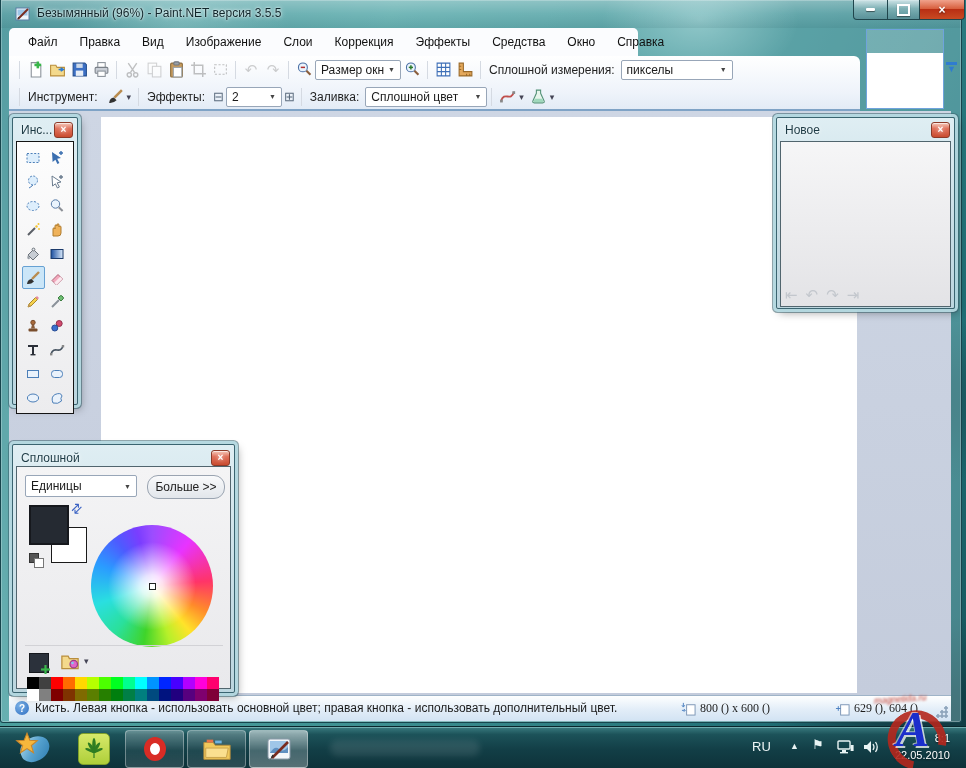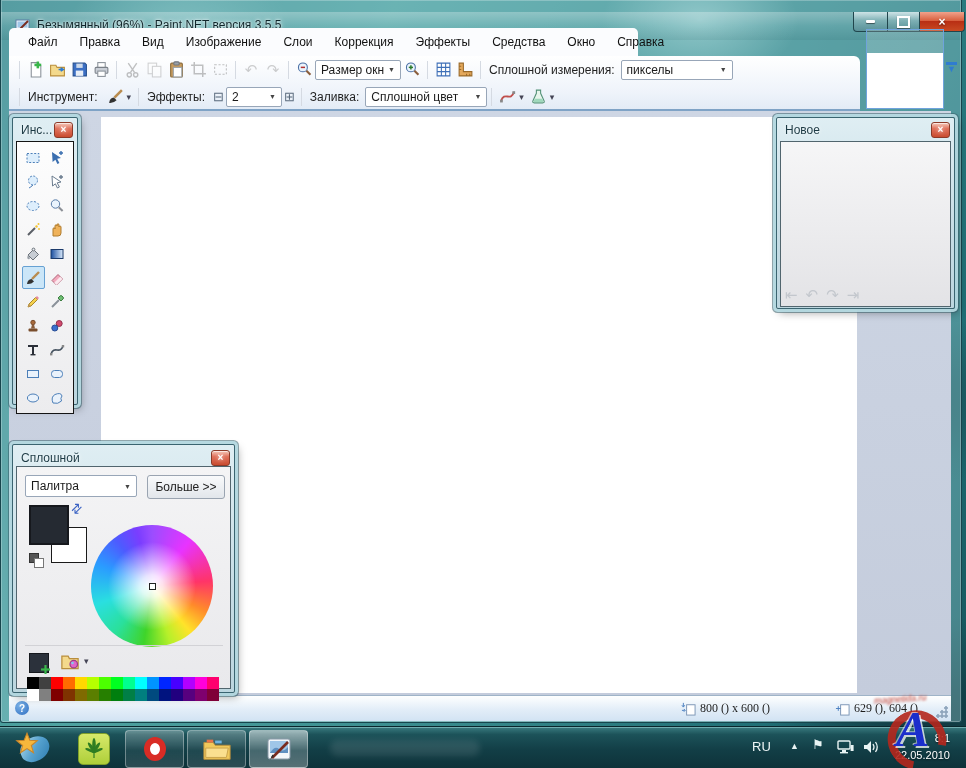--- a/index.html
+++ b/index.html
@@ -10,21 +10,21 @@
       radial-gradient(160px 100px at 180px 30px, rgba(190,235,232,.4), rgba(0,0,0,0) 70%),
       radial-gradient(200px 120px at 900px 400px, rgba(22,70,78,.8), rgba(0,0,0,0) 75%),
       radial-gradient(220px 140px at 930px 720px, rgba(16,52,60,.9), rgba(0,0,0,0) 75%),
       linear-gradient(115deg,#2f7f84 0%,#4fa3a1 30%,#3c8e90 55%,#1f6d74 85%,#145158 100%);}
   .abs{position:absolute;}
   svg{display:block;}
   
   .app{position:absolute;left:0;top:0;width:960px;height:722px;
     background:rgba(150,205,210,.38);border:1px solid #17454d;border-top:none;
     border-radius:0 0 3px 3px;box-shadow:inset 0 0 0 1px rgba(255,255,255,.25);}
-  .titlebar{position:absolute;left:0;top:12px;width:100%;height:28px;
+  .titlebar{position:absolute;left:0;top:0;width:100%;height:28px;
     background:linear-gradient(rgba(255,255,255,.28),rgba(255,255,255,.06) 50%,rgba(40,90,95,.12));}
   .title-text{position:absolute;left:36px;top:6px;font-size:12px;color:#10262b;
     text-shadow:0 0 5px rgba(255,255,255,.9),0 0 2px rgba(255,255,255,.9);white-space:nowrap;}
   .winbtns{position:absolute;left:852px;top:0;display:flex;}
   .winbtn{height:19px;border:1px solid #20454c;border-top:none;display:flex;align-items:center;justify-content:center;
     background:linear-gradient(rgba(235,245,248,.7),rgba(150,185,190,.4) 45%,rgba(90,130,140,.45));}
   .winbtn.min{width:33px;border-radius:0 0 0 4px;}
   .winbtn.max{width:31px;border-left:none;}
   .winbtn.close{width:44px;border-left:none;border-radius:0 0 4px 0;
     background:linear-gradient(#f0a28c,#d8603f 45%,#b92f14 50%,#c84a22);color:#fff;
@@ -98,21 +98,21 @@
     height:164px;position:relative;}
   .hist-list{position:absolute;left:0;top:0;right:0;height:138px;overflow:hidden;}
   .hist-item{height:18px;margin:1px;background:linear-gradient(#eaf5fd,#cbe4f7);
     border:1px solid #7ea6cc;border-radius:2px;display:flex;align-items:center;gap:4px;padding:0 3px;color:#15293a;}
   .hpage{width:9px;height:11px;background:#fff;border:1px solid #8a9199;position:relative;}
   .hpage::before{content:"";position:absolute;right:-3px;top:-3px;width:5px;height:5px;background:#39b54a;border-radius:1px;}
   .hist-nav{position:absolute;left:4px;bottom:2px;display:flex;gap:8px;color:#c3c7cd;font-size:15px;}
   
   .pal-body{position:absolute;left:3px;top:21px;right:3px;bottom:3px;border:1px solid #51656e;
     background:linear-gradient(#f4f4f5,#e9e9ec);}
-  .btn{border:1px solid #9aa4b1;border-radius:3px;background:linear-gradient(#f9fafb,#e2e6eb);
+  .btn{border:1px solid #9aa4b1;border-radius:11px;background:linear-gradient(#f9fafb,#e2e6eb);
     display:flex;align-items:center;justify-content:center;color:#222;}
   .swc{width:12px;height:12px;box-sizing:border-box;}
   .wheel{position:absolute;border-radius:50%;
     background:radial-gradient(closest-side,#ffffff 0%,rgba(255,255,255,.85) 18%,rgba(255,255,255,0) 72%),
       conic-gradient(from 0deg,#9b4dff,#e833ff 40deg,#ff3468 85deg,#ff8b2a 115deg,#ffe32a 140deg,
       #b6f02a 162deg,#3fd42a 188deg,#2ae09b 218deg,#2adfe0 252deg,#2a9bff 292deg,#4d5bff 322deg,
       #7a3dff 345deg,#9b4dff 360deg);}
   .wheel-sel{position:absolute;width:5px;height:5px;background:#fff;border:1px solid #222;}
   
   .taskbar{position:absolute;left:0;top:726px;width:966px;height:42px;
@@ -336,20 +336,21 @@
       <div class="bar"></div>
       <div class="tri">▼</div>
     </div>
 
     <div class="workspace">
       <div class="canvas"></div>
     </div>
 
     <div class="statusbar">
       <div class="helpic">?</div>
+      <span class="sb-msg">Кисть. Левая кнопка - использовать основной цвет; правая кнопка - использовать дополнительный цвет.</span>
       <div class="sb-group" style="left:672px">
         <svg width="15" height="15" viewBox="0 0 16 16">
             <rect x="6" y="4" width="9" height="11" fill="#fff" stroke="#7a94b5"></rect>
             <path d="M1 10 L4 10 M3 8.5 L4.5 10 L3 11.5 M2.5 2 L2.5 6 M1 4.5 L2.5 6.5 L4 4.5" stroke="#4a7fc0" fill="none"></path>
           </svg>
         <span>800 () x 600 ()</span>
       </div>
       <div class="sb-group" style="left:826px">
         <svg width="15" height="15" viewBox="0 0 16 16">
             <rect x="6" y="4" width="9" height="11" fill="#fff" stroke="#7a94b5"></rect>
@@ -525,21 +526,21 @@
     </div>
   </div>
 
   <div class="fw" style="left:12px;top:444px;width:221px;height:247px">
     <div class="fw-title" style="height:21px">
       <span>Сплошной</span>
       <span class="fw-close">×</span>
     </div>
     <div class="pal-body">
       <div class="combo abs" style="left:8px;top:8px;width:112px;height:22px">
-        <span class="ctext">Палитра</span>
+        <span class="ctext">Единицы</span>
         <span class="carrow">▼</span>
       </div>
       <div class="btn abs" style="left:130px;top:8px;width:76px;height:22px">
         <span>Больше &gt;&gt;</span>
       </div>
       <div class="abs" style="left: 34px; top: 60px; width: 34px; height: 34px; border: 1px solid rgb(26, 26, 26); z-index: 1; background: rgb(255, 255, 255);"></div>
       <div class="abs" style="left: 12px; top: 38px; width: 36px; height: 36px; border: 2px solid rgb(22, 24, 29); z-index: 2; background: rgb(37, 42, 50);"></div>
       <span class="abs" style="left:54px;top:34px;color:#3b63c4;font-size:13px;transform:rotate(-45deg);z-index:3">⇄</span>
       <div class="abs" style="left:12px;top:86px;width:8px;height:8px;background:#555;border:1px solid #333;z-index:0"></div>
       <div class="abs" style="left:17px;top:91px;width:8px;height:8px;background:#fff;border:1px solid #777;z-index:0"></div>

